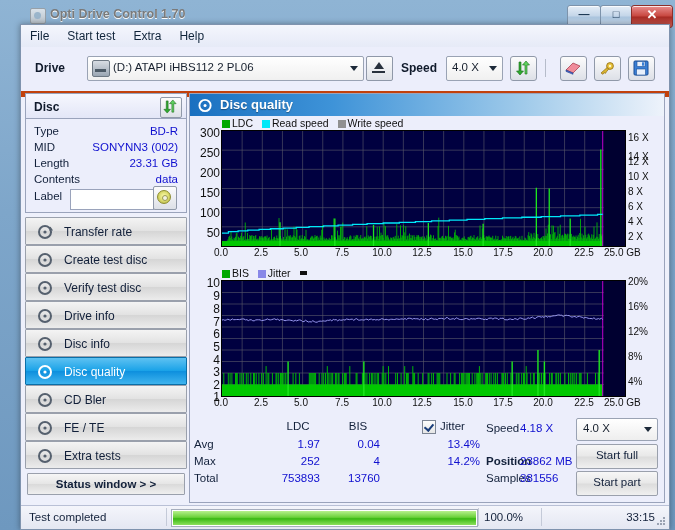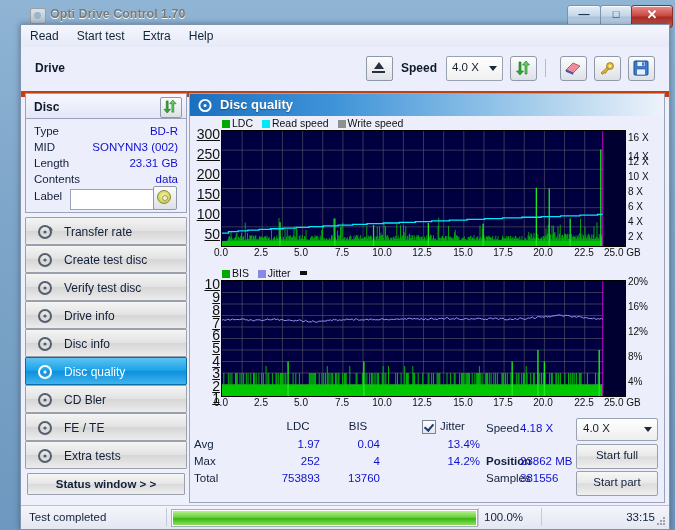--- a/index.html
+++ b/index.html
@@ -197,21 +197,21 @@
     position:absolute;left:30px;top:3px;font-size:13px;font-weight:bold;color:#ffffff;
     text-shadow:0 1px 1px rgba(0,0,0,.35);
   }
   #main-head-icon{position:absolute;left:8px;top:4px;width:15px;height:15px;}
   
   #chart-top{position:absolute;left:0;top:22px;width:474px;height:150px;}
   #chart-bot{position:absolute;left:0;top:172px;width:474px;height:150px;}
   .plot-area{position:absolute;background:#000040;border:1px solid #000000;}
   .legend{position:absolute;font-size:10.5px;color:#101010;white-space:nowrap;border-radius:6px;}
   .legend i{display:inline-block;width:8px;height:8px;margin-right:2px;vertical-align:-1px;}
-  .axis-l{position:absolute;text-align:right;font-size:14px;color:#101010;width:30px;text-decoration:underline;}
+  .axis-l{position:absolute;text-align:right;font-size:12px;color:#101010;width:30px;}
   .axis-r{position:absolute;text-align:left;font-size:10px;color:#101010;width:34px;}
   .axis-x{position:absolute;text-align:center;font-size:10px;color:#101010;width:34px;}
   
   #stats{position:absolute;left:0;top:324px;width:474px;height:84px;}
   .st{position:absolute;font-size:11.5px;color:#12203a;}
   .sv{position:absolute;font-size:11.5px;color:#1010cf;text-align:right;}
   #jitter-check{
     position:absolute;left:232px;top:2px;width:12px;height:12px;
     background:linear-gradient(180deg,#fdfdfd,#e6e6e6);border:1px solid #7d8594;
   }
@@ -267,28 +267,33 @@
   <div class="wbtn" id="btn-max">
       <span>□</span>
     </div>
   <div class="wbtn" id="btn-close">
       <span>✕</span>
     </div>
 
   <div id="app">
 
     <div id="menubar">
-      <div class="menu-item">Read</div>
+      <div class="menu-item">File</div>
       <div class="menu-item">Start test</div>
       <div class="menu-item">Extra</div>
       <div class="menu-item">Help</div>
     </div>
 
     <div id="toolbar">
       <div id="lbl-drive">Drive</div>
+      <div id="drive-combo">
+        <div id="drive-icon"></div>
+        <div id="drive-text">(D:)   ATAPI iHBS112   2 PL06</div>
+        <div class="combo-arrow"></div>
+      </div>
       <div id="eject-btn">
           <i></i>
           <b></b>
         </div>
       <div id="lbl-speed">Speed</div>
       <div id="speed-combo">
         <span>4.0 X</span>
         <div class="combo-arrow"></div>
       </div>
       <div class="tbtn" id="btn-refresh">

